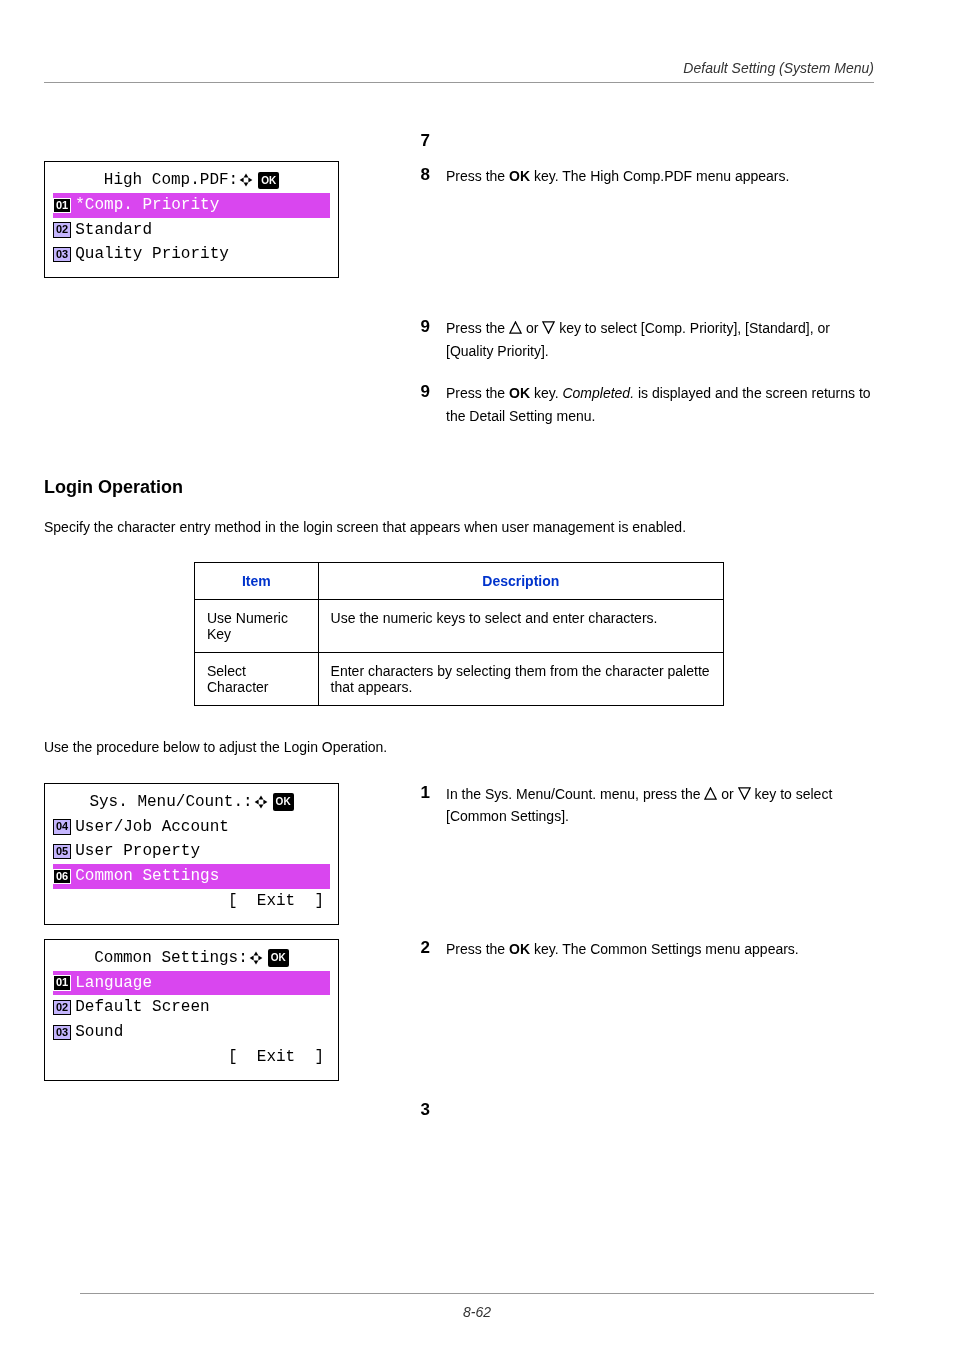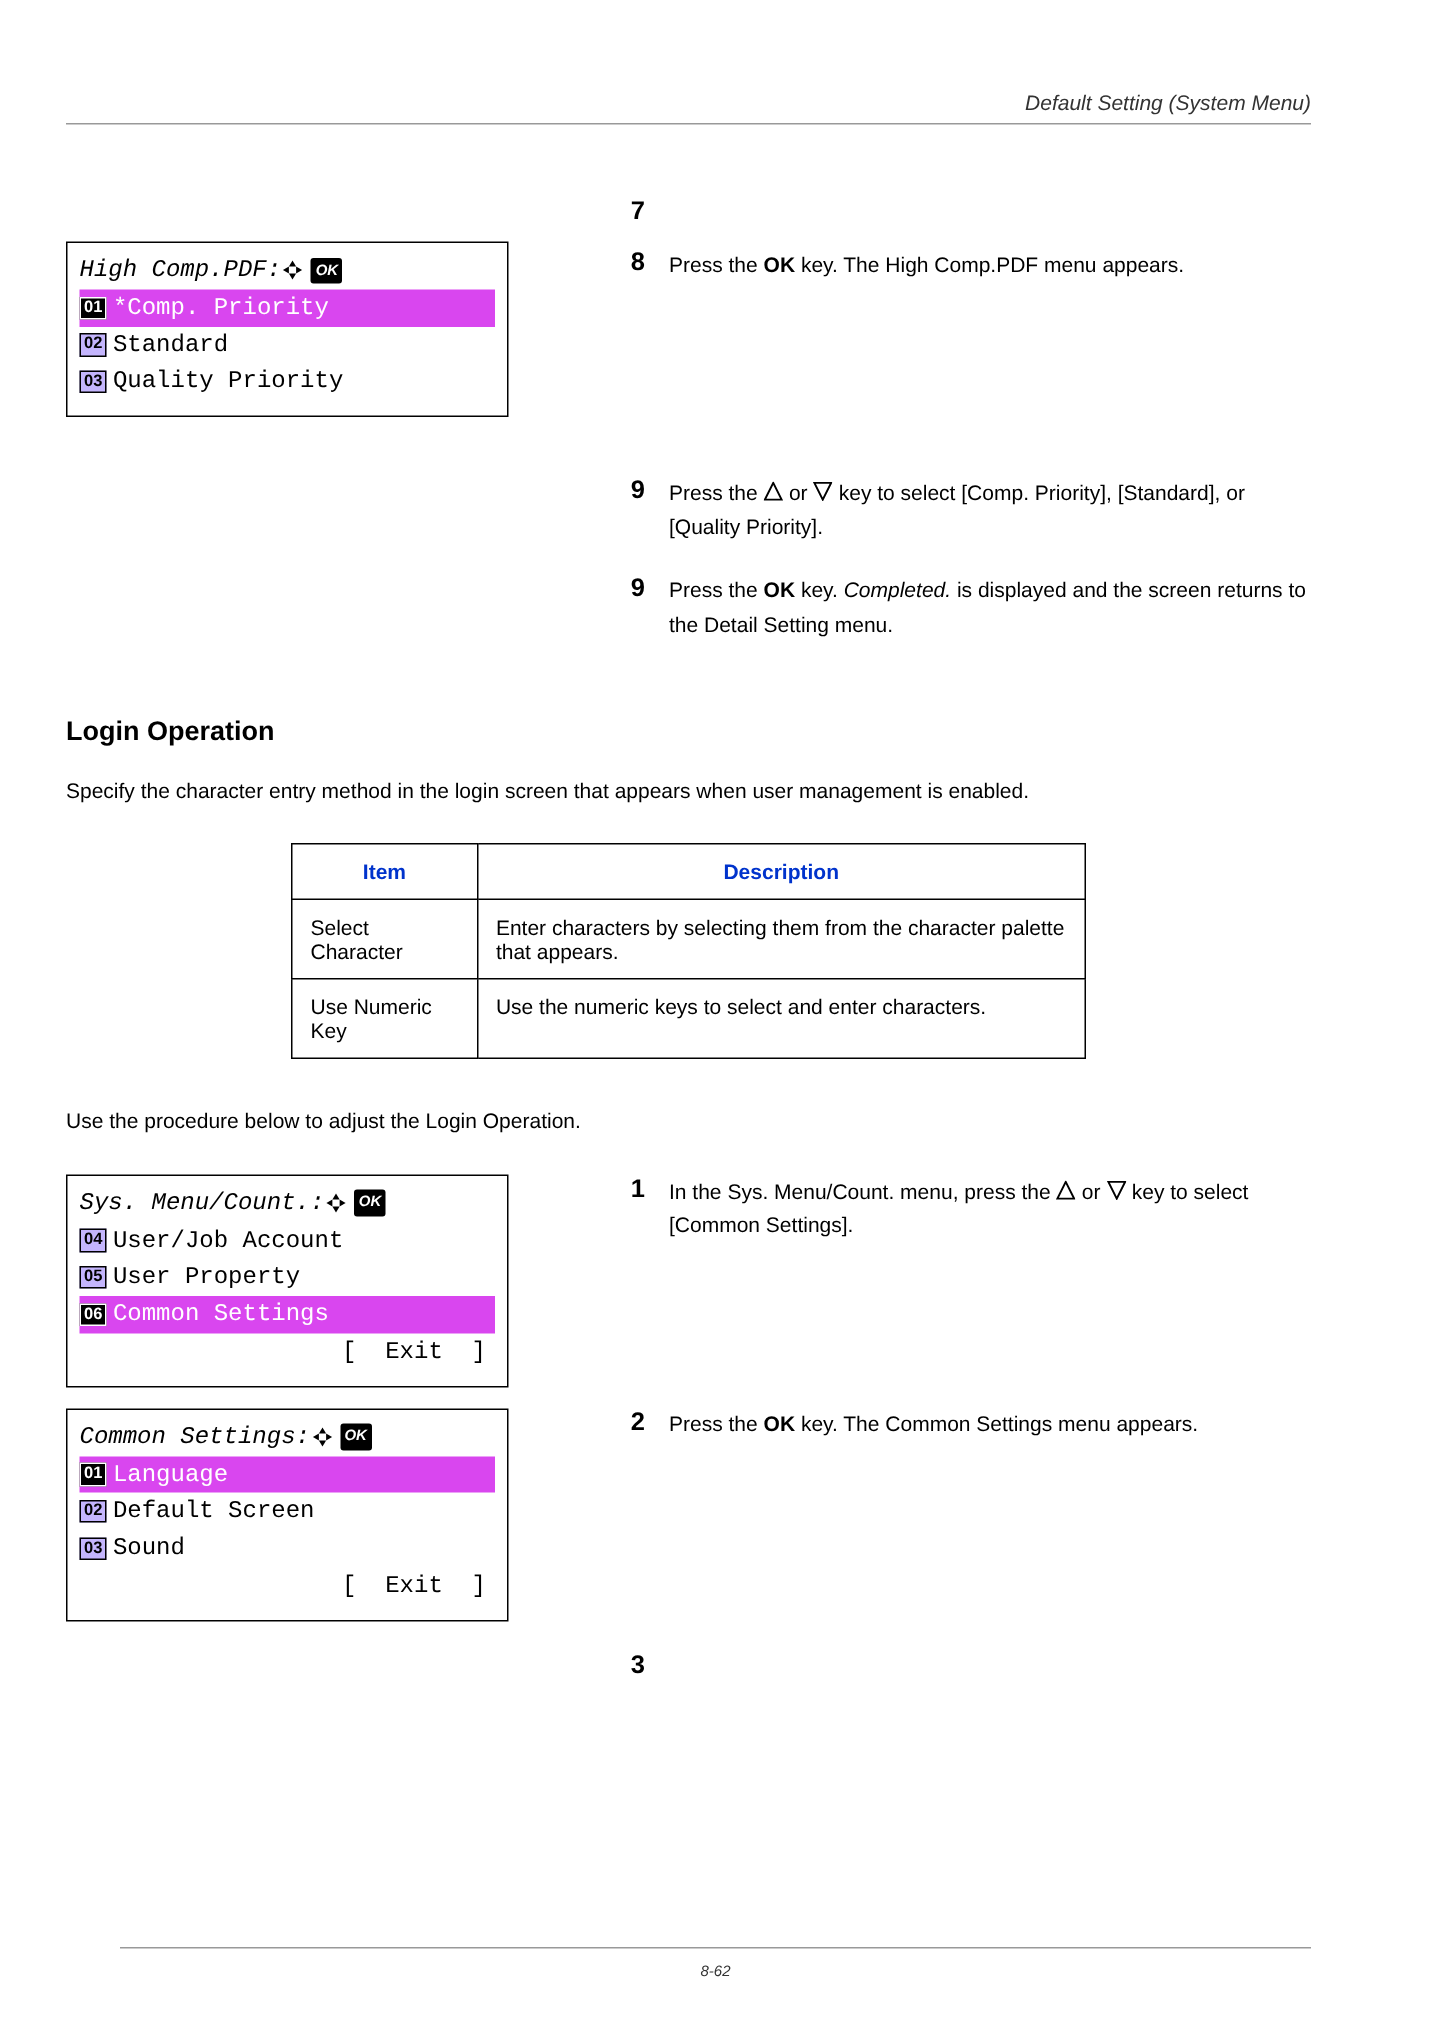--- a/index.html
+++ b/index.html
@@ -35,24 +35,23 @@
     font-family: "Courier New", monospace;
     font-size: 16px;
     padding: 6px 8px 10px 8px;
     line-height: 1.55;
     background: #fff;
     margin-bottom: 14px;
     width: 295px;
   }
   .lcd .title-row {
     display: flex;
-    justify-content: flex-start;
+    justify-content: center;
     align-items: center;
     white-space: pre;
-    font-style: italic;
   }
   .lcd .row {
     display: flex;
     align-items: center;
     white-space: pre;
   }
   .lcd .row.sel {
     background: #d946ef;
     color: #fff;
   }
@@ -123,21 +122,21 @@
     color: #0033cc;
     font-weight: bold;
     text-align: center;
   }
   .page-num {
     position: absolute;
     bottom: 30px;
     left: 0; right: 0;
     text-align: center;
     font-style: italic;
-    font-size: 10px;
+    font-size: 14px;
     color: #333;
   }
   .page-num::before{
     content:"";
     display:block;
     border-top:1px solid #999;
     margin:0 80px 10px 80px;
   }
   .lcd .title-txt { white-space: pre; }
 </style>
@@ -211,26 +210,26 @@
 
   <table class="desc">
     <thead>
         <tr>
       <th>Item</th>
       <th>Description</th>
     </tr>
       </thead>
     <tbody>
         <tr>
+          <td>Use Numeric Key</td>
+          <td>Use the numeric keys to select and enter characters.</td>
+        </tr>
+        <tr>
           <td>Select Character</td>
           <td>Enter characters by selecting them from the character palette that appears.</td>
-        </tr>
-        <tr>
-          <td>Use Numeric Key</td>
-          <td>Use the numeric keys to select and enter characters.</td>
         </tr>
       </tbody>
   </table>
 
   <p class="para">Use the procedure below to adjust the Login Operation.</p>
 
   <div class="col-wrap align-top">
     <div class="left-col">
       <div class="lcd">
         <div class="title-row">

